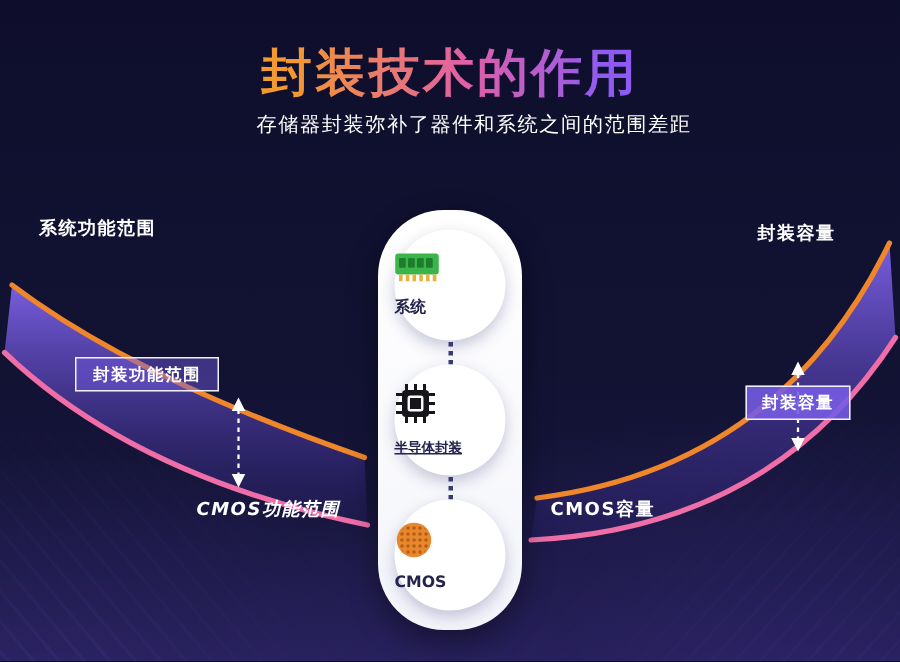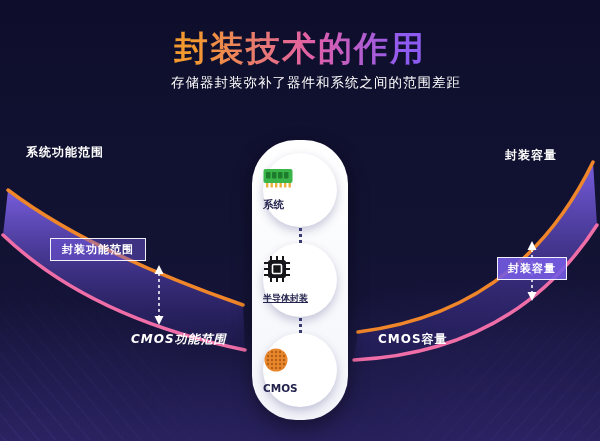--- a/index.html
+++ b/index.html
@@ -27,21 +27,21 @@
     -webkit-background-clip:text;background-clip:text;color:transparent;-webkit-text-fill-color:transparent;}
   .subtitle{position:absolute;top:74px;left:0;right:0;text-align:center;
     font-size:13.5px;font-weight:normal;color:#ffffff;letter-spacing:1px;padding-left:32px;}
 
   .bands{position:absolute;left:0;top:0;}
 
   .lbl{position:absolute;color:#ffffff;font-weight:bold;font-size:12px;letter-spacing:1px;white-space:nowrap;}
   .lbl-left-top{left:26px;top:144px;}
   .lbl-left-bottom{left:131px;top:331px;font-style:italic;}
   .lbl-right-top{left:505px;top:147px;}
-  .lbl-right-bottom{left:378px;top:331px;}
+  .lbl-right-bottom{left:367px;top:331px;}
 
   .range-box{position:absolute;color:#ffffff;font-size:11px;font-weight:bold;letter-spacing:1px;
     border:1px solid rgba(255,255,255,0.92);text-align:center;padding:3px 0;
     background:rgba(117,92,226,0.45);}
   .range-box.left{left:50px;top:238px;width:94px;font-family:Liberation Mono, monospace;}
   .range-box.right{left:497px;top:257px;width:68px;background:rgba(117,92,226,0.9);}
 
   .card{position:absolute;left:252px;top:140px;width:96px;height:280px;
     background:linear-gradient(180deg,#ffffff,#f4f5fa);border-radius:44px;
     box-shadow:0 8px 20px rgba(0,0,0,0.40);

